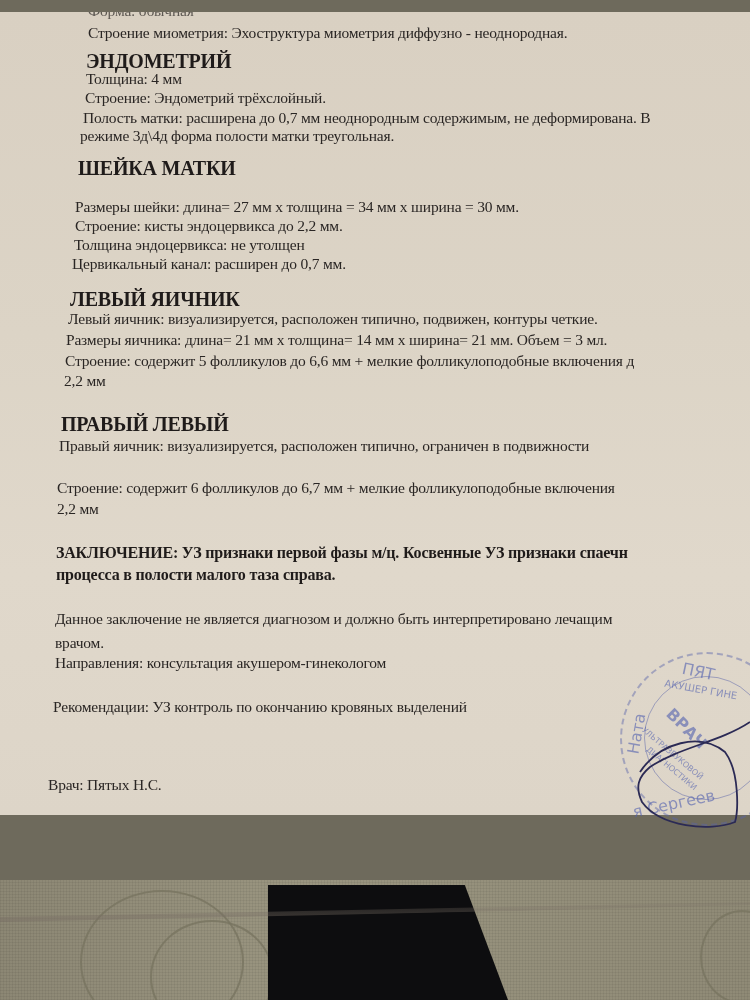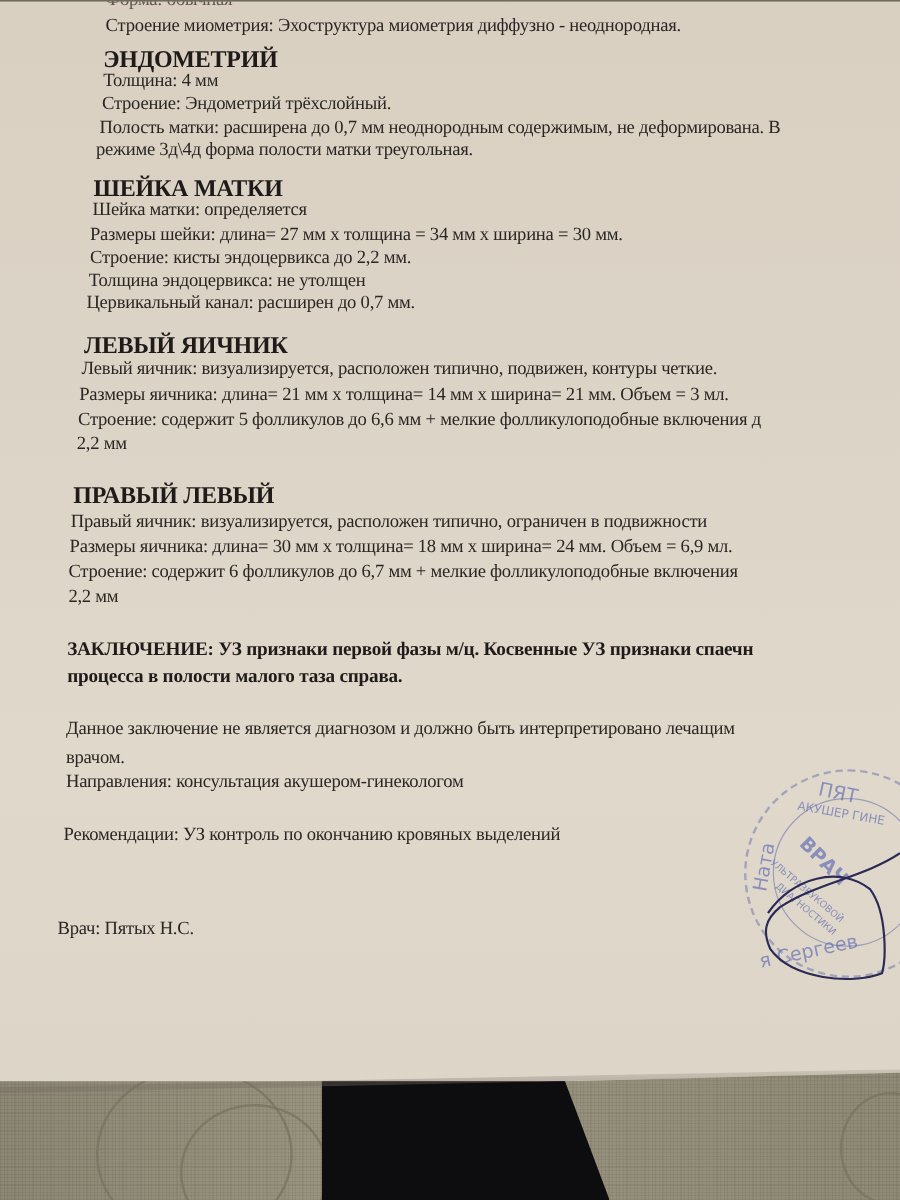--- a/index.html
+++ b/index.html
@@ -17,21 +17,21 @@
   }
   .fabric-swirl {
     position: absolute; border: 2px solid rgba(120,116,96,0.8); border-radius: 50%;
   }
   .dark-cloth {
     position: absolute; left: 268px; top: 885px; width: 240px; height: 115px;
     background: #0d0d0f;
     clip-path: polygon(0 0, 82% 0, 100% 100%, 0 100%);
   }
   .paper {
-    position: absolute; left: 0; top: 1px; width: 750px; height: 900px;
+    position: absolute; left: 0; top: 12px; width: 750px; height: 803px;
     background: linear-gradient(180deg, #d9d0c2 0%, #dcd4c6 40%, #e0d8cb 70%, #ddd5c8 100%);
     transform-origin: 0 0;
     clip-path: polygon(0 0, 100% 0, 100% 893px, 0 912px);
   }
   .paper-edge {
     position: absolute; left: 0; top: 880px; width: 750px; height: 30px;
     background: linear-gradient(180deg, rgba(0,0,0,0) 0%, rgba(120,110,100,0.5) 100%);
     clip-path: polygon(0 25px, 100% 10px, 100% 14px, 0 30px);
   }
   .line {
@@ -69,35 +69,33 @@
   <div class="line" style="left:88px;top:-10px;opacity:0.7;">Форма: обычная</div>
   <div class="line" style="left:88px;top:12px;">Строение миометрия: Эхоструктура миометрия диффузно - неоднородная.</div>
 
   <div class="line heading" style="left:86px;top:38px;">ЭНДОМЕТРИЙ</div>
   <div class="line" style="left:86px;top:58px;">Толщина: 4 мм</div>
   <div class="line" style="left:85px;top:77px;">Строение: Эндометрий трёхслойный.</div>
   <div class="line" style="left:83px;top:97px;">Полость матки:  расширена до 0,7 мм неоднородным содержимым, не деформирована. В</div>
   <div class="line" style="left:80px;top:115px;">режиме 3д\4д форма полости матки треугольная.</div>
 
   <div class="line heading" style="left:78px;top:145px;">ШЕЙКА МАТКИ</div>
-  <div class="line" style="left:77px;top:165px;">Шейка матки: определяется</div>
   <div class="line" style="left:75px;top:186px;">Размеры шейки: длина= 27 мм х толщина = 34 мм х ширина = 30 мм.</div>
   <div class="line" style="left:75px;top:205px;">Строение: кисты эндоцервикса до 2,2 мм.</div>
   <div class="line" style="left:74px;top:224px;">Толщина эндоцервикса: не утолщен</div>
   <div class="line" style="left:72px;top:243px;text-align:center;">Цервикальный канал: расширен до 0,7 мм.</div>
 
   <div class="line heading" style="left:70px;top:276px;">ЛЕВЫЙ ЯИЧНИК</div>
   <div class="line" style="left:68px;top:298px;">Левый яичник: визуализируется, расположен типично, подвижен, контуры четкие.</div>
   <div class="line" style="left:66px;top:319px;">Размеры яичника:  длина= 21 мм х толщина= 14 мм х ширина= 21 мм. Объем = 3 мл.</div>
   <div class="line" style="left:65px;top:340px;">Строение: содержит 5 фолликулов до 6,6 мм + мелкие фолликулоподобные включения д</div>
   <div class="line" style="left:64px;top:360px;">2,2 мм</div>
 
   <div class="line heading" style="left:61px;top:401px;">ПРАВЫЙ ЛЕВЫЙ</div>
   <div class="line" style="left:59px;top:425px;">Правый яичник: визуализируется, расположен типично, ограничен в подвижности</div>
-  <div class="line" style="left:58px;top:446px;">Размеры яичника: длина= 30 мм х толщина= 18 мм х ширина= 24 мм. Объем = 6,9 мл.</div>
   <div class="line" style="left:57px;top:467px;">Строение: содержит 6 фолликулов до 6,7 мм + мелкие фолликулоподобные включения</div>
   <div class="line" style="left:57px;top:488px;">2,2 мм</div>
 
   <div class="line bold" style="left:56px;top:532px;">
     <span>ЗАКЛЮЧЕНИЕ</span><span>: УЗ признаки первой фазы м/ц. Косвенные УЗ признаки спаечн</span>
   </div>
   <div class="line bold" style="left:56px;top:554px;">процесса в полости малого таза справа.</div>
 
   <div class="line" style="left:55px;top:598px;">Данное заключение не является диагнозом и должно быть интерпретировано лечащим</div>
   <div class="line" style="left:55px;top:622px;">врачом.</div>

